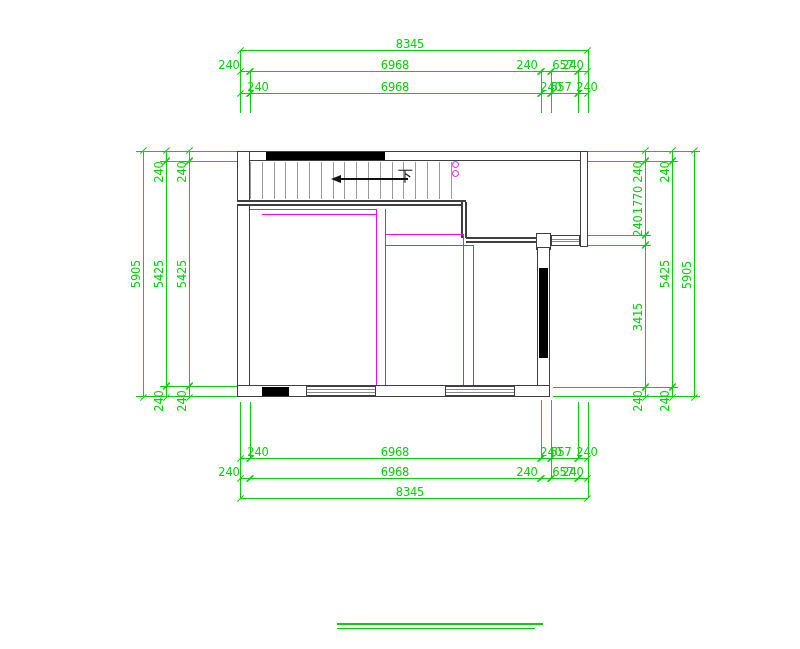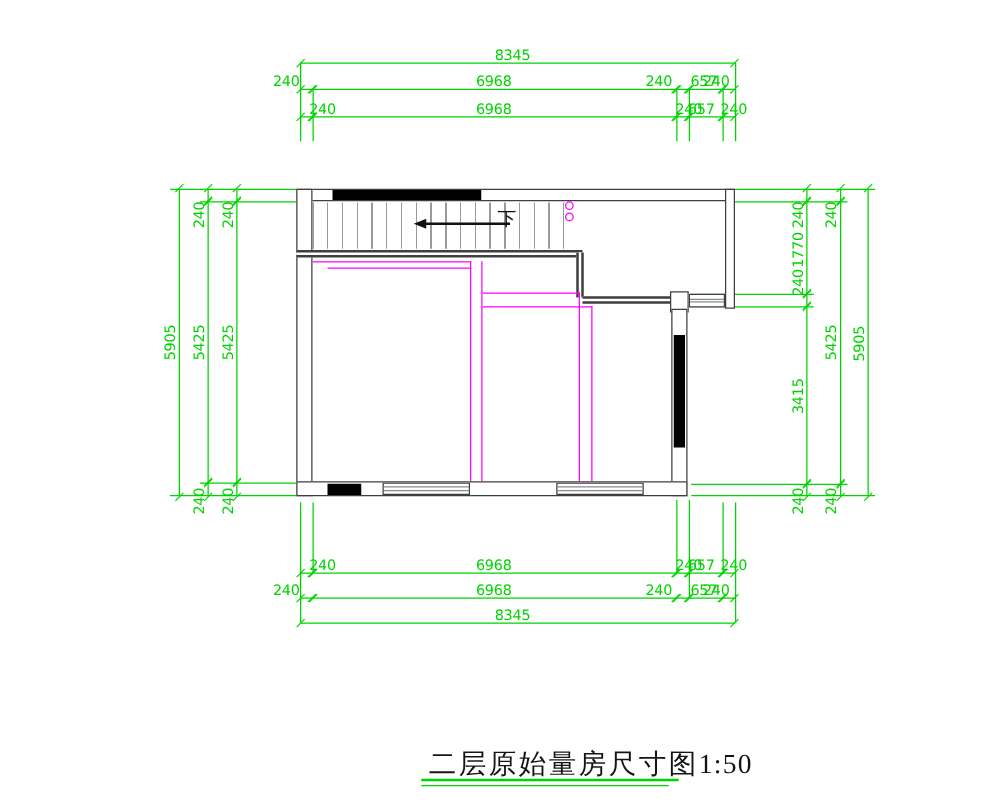--- a/index.html
+++ b/index.html
@@ -202,19 +202,16 @@
     <div class="mline" style="left:250px;top:209px;width:127px;height:1.2px;"></div>
     <div class="mline" style="left:262px;top:214px;width:115px;height:1.2px;"></div>
     <div class="mline" style="left:376px;top:209px;width:1.2px;height:176px;"></div>
     <div class="mline" style="left:385px;top:209px;width:1.2px;height:176px;"></div>
     <div class="mline" style="left:386px;top:234px;width:78px;height:1.2px;"></div>
     <div class="mline" style="left:386px;top:245px;width:88px;height:1.2px;"></div>
     <div class="mline" style="left:463px;top:234px;width:1.2px;height:151px;"></div>
     <div class="mline" style="left:473px;top:245px;width:1.2px;height:140px;"></div>
   </div>
 
-  <div class="titlebox">
-    <span class="title-cn">二层原始量房尺寸图</span><span class="title-scale">1:50</span>
-  </div>
   <div class="uline" style="left:337px;top:623px;width:206px;height:2px;"></div>
   <div class="uline" style="left:337px;top:628px;width:198px;height:1px;"></div>
 
 </div>
 
 </body></html>

